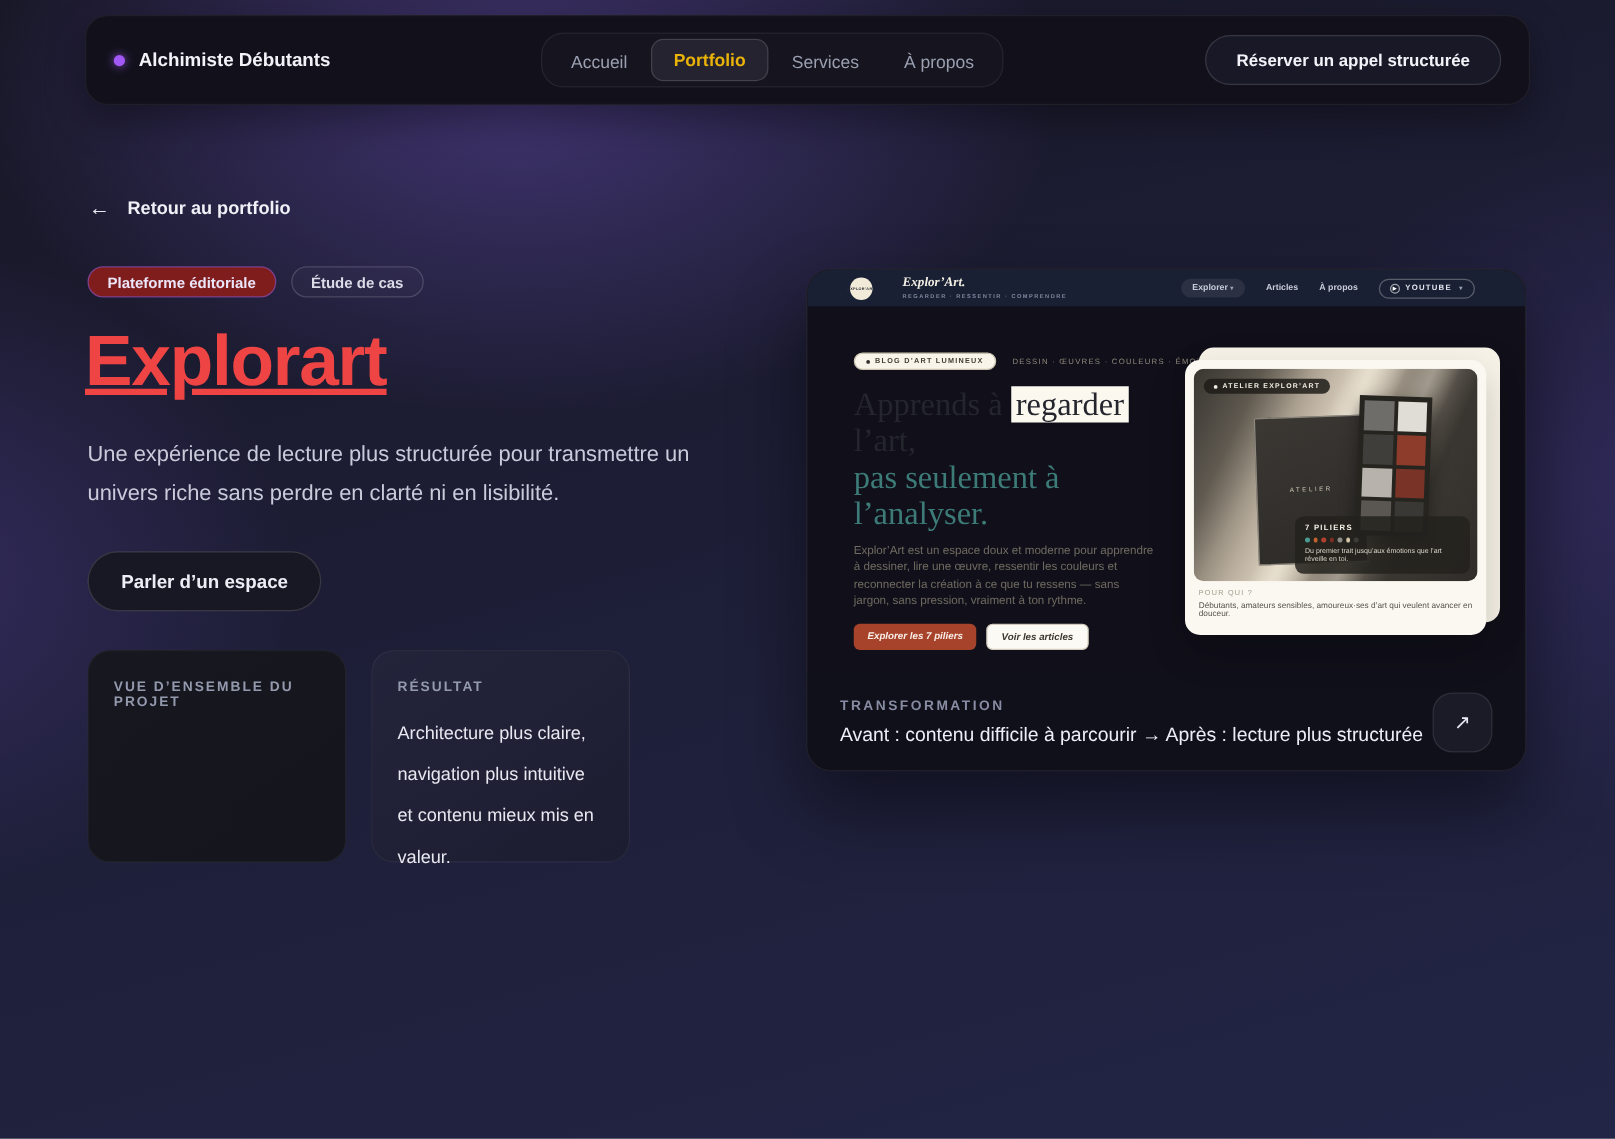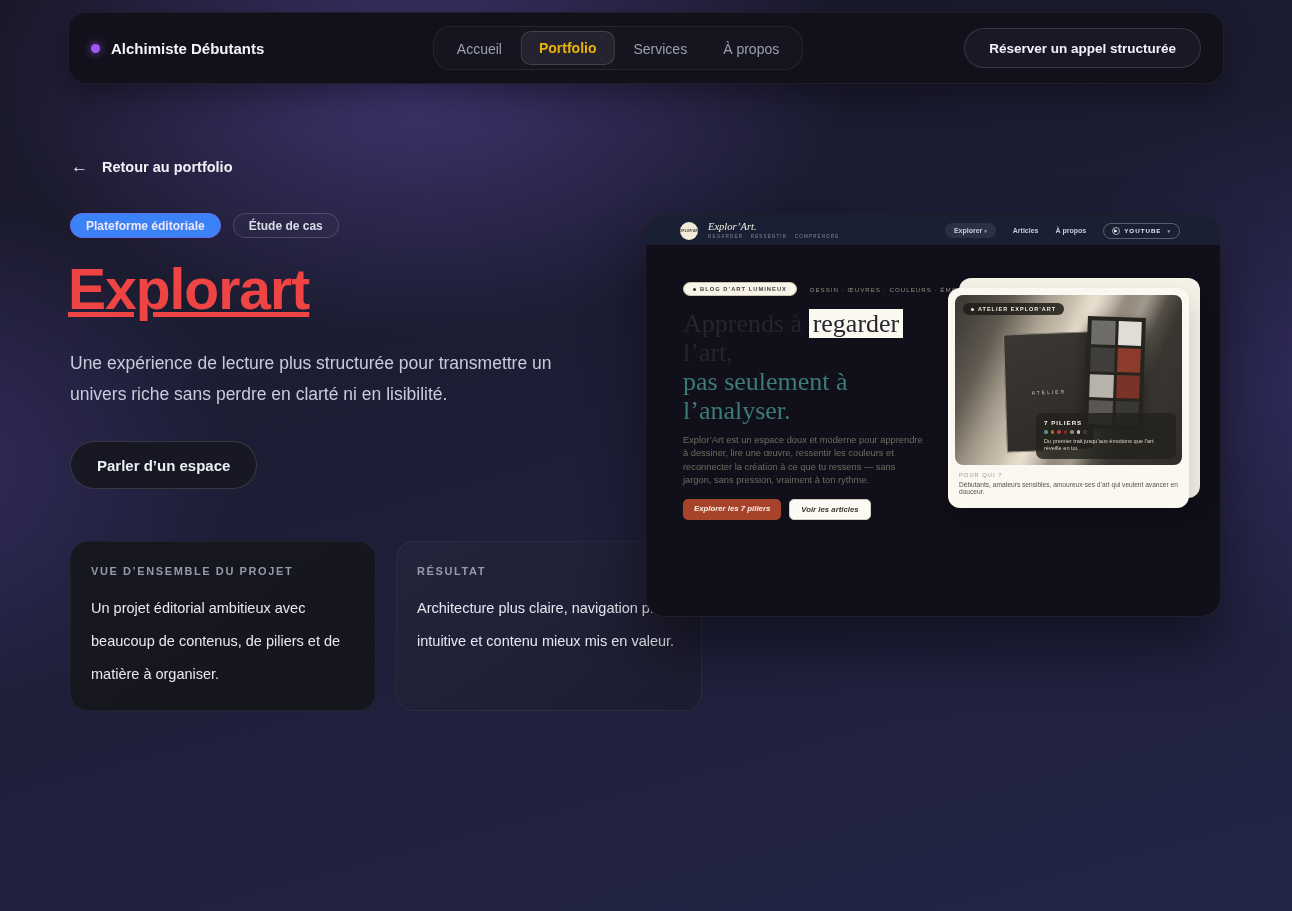--- a/index.html
+++ b/index.html
@@ -38,48 +38,48 @@
     color:#f2f2f8; font-size:13.5px; font-weight:700; display:flex; align-items:center; cursor:pointer;
   }
 
   
   .back-link { position:absolute; left:71px; top:158px; display:flex; align-items:center; gap:14px; cursor:pointer; }
   .back-arrow { color:#e8e9f1; font-size:17px; line-height:1; }
   .back-text { color:#f0f0f7; font-size:14.5px; font-weight:700; }
 
   .badges { position:absolute; left:70px; top:213px; display:flex; gap:12px; }
   .badge { height:25px; display:flex; align-items:center; padding:0 15px; border-radius:13px; font-size:12px; font-weight:600; }
-  .badge.purple { background:#3b82f6; border:1px solid rgba(130,92,230,.55); color:#ece6fb; }
+  .badge.purple { background:#7f1d1d; border:1px solid rgba(130,92,230,.55); color:#ece6fb; }
   .badge.ghost  { background:rgba(255,255,255,.02); border:1px solid rgba(255,255,255,.16); color:#dadce8; }
 
   .page-title { position:absolute; left:68px; top:256px; font-size:57px; font-weight:700; color:#ef4444; letter-spacing:-1px;text-decoration:underline; }
   .page-desc  { position:absolute; left:70px; top:348px; width:525px; font-size:17.5px; line-height:31px; color:#c9cbdb; }
 
   .cta-row { position:absolute; left:70px; top:441px; display:flex; gap:12px; }
   .btn { height:48px; border-radius:24px; display:flex; align-items:center; gap:9px; padding:0 26px; font-size:15px; font-weight:700; cursor:pointer; }
   .btn.primary { background:#8d2ff0; color:#ffffff; box-shadow:0 10px 26px rgba(141,47,240,.35); }
   .btn.secondary { background:#181824; border:1px solid rgba(255,255,255,.14); color:#eceef5; }
 
   .info-cards { position:absolute; left:70px; top:520px; display:flex; gap:20px; }
-  .info-card { width:306px; height:170px; border-radius:18px; padding:23px 20px; border:1px solid rgba(255,255,255,.05);margin-top:21px; }
+  .info-card { width:207px; height:170px; border-radius:18px; padding:23px 20px; border:1px solid rgba(255,255,255,.05); }
   .info-card.dark   { background:linear-gradient(145deg,#17171f 0%, #15151e 100%); }
   .info-card.violet { background:linear-gradient(145deg,#23233b 0%, #1d1d31 100%); }
   .info-label { font-size:11px; font-weight:700; letter-spacing:1.6px; color:#949aae; margin-bottom:15px; }
   .info-text  { font-size:14.5px; line-height:33px; color:#e7e8f0; }
 
   
   .preview-panel {
     position:absolute; left:645px; top:215px; width:576px; height:402px;
     border-radius:20px; overflow:hidden; background:#11101a;
     border:1px solid rgba(255,255,255,.07);
     box-shadow:0 30px 60px rgba(0,0,0,.45);
   }
   .mini-nav { height:29px; background:#1a2033; display:flex; align-items:center; padding:0 40px 0 34px; }
   .mini-logo { width:18px; height:18px; border-radius:50%; background:#f1ead8; color:#2b2a33; font-size:3px; font-weight:700; letter-spacing:.3px; display:flex; align-items:center; justify-content:center; text-align:center; }
-  .mini-brand { margin-left:10px; }
+  .mini-brand { margin-left:24px;font-weight:bold; }
   .mini-brand-name { font-family:"Liberation Serif", serif; font-style:italic; font-size:10.5px; color:#f2eee3; line-height:10px; }
   .mini-brand-sub  { font-size:4.5px; letter-spacing:1.2px; color:#8089a3; margin-top:1.5px; }
   .mini-links { margin-left:auto; display:flex; align-items:center; gap:17px; }
   .mini-link { color:#c7cbd9; font-size:7px; font-weight:600; cursor:pointer; white-space:nowrap; }
   .mini-link.pill { background:rgba(255,255,255,.08); border-radius:9px; padding:4px 9px; }
   .mini-caret { font-size:5px; color:#9aa1b8; margin-left:2px; }
   .yt-pill { display:flex; align-items:center; gap:4px; border:1px solid rgba(255,255,255,.28); border-radius:9px; padding:3px 8px; color:#e4e7f0; font-size:6.2px; font-weight:700; letter-spacing:1px; cursor:pointer; }
   .yt-ic { width:8px; height:8px; border:1px solid rgba(255,255,255,.6); border-radius:50%; font-size:4px; display:flex; align-items:center; justify-content:center; color:#fff; }
 
   .mini-hero { position:relative; height:293px; background:linear-gradient(100deg,#f0ead| 0%, #efe9db 0%, #e9e2d1 100%); }
@@ -159,21 +159,20 @@
 
 <div class="cta-row">
   <button class="btn secondary">
     <span>Parler d’un espace</span>
   </button>
 </div>
 
 <div class="info-cards">
   <div class="info-card dark">
     <div class="info-label">VUE D’ENSEMBLE DU PROJET</div>
-    <div class="info-text">Un projet éditorial ambitieux avec beaucoup de contenus, de piliers et de matière à organiser.</div>
   </div>
   <div class="info-card violet">
     <div class="info-label">RÉSULTAT</div>
     <div class="info-text">Architecture plus claire, navigation plus intuitive et contenu mieux mis en valeur.</div>
   </div>
 </div>
 
 <section class="preview-panel">
 
   <div class="mini-nav">
@@ -249,13 +248,22 @@
           <div class="po-text">Du premier trait jusqu’aux émotions que l’art réveille en toi.</div>
         </div>
       </div>
       <div class="mh-card-footer">
         <div class="mcf-label">POUR QUI ?</div>
         <div class="mcf-text">Débutants, amateurs sensibles, amoureux·ses d’art qui veulent avancer en douceur.</div>
       </div>
     </div>
   </div>
 
+  <div class="t-footer">
+    <div>
+      <div class="tf-label">TRANSFORMATION</div>
+      <div class="tf-text">Avant : contenu difficile à parcourir → Après : lecture plus structurée</div>
+    </div>
+    <button class="tf-btn">
+        <span>↗</span>
+      </button>
+  </div>
 </section>
 
 </body></html>

